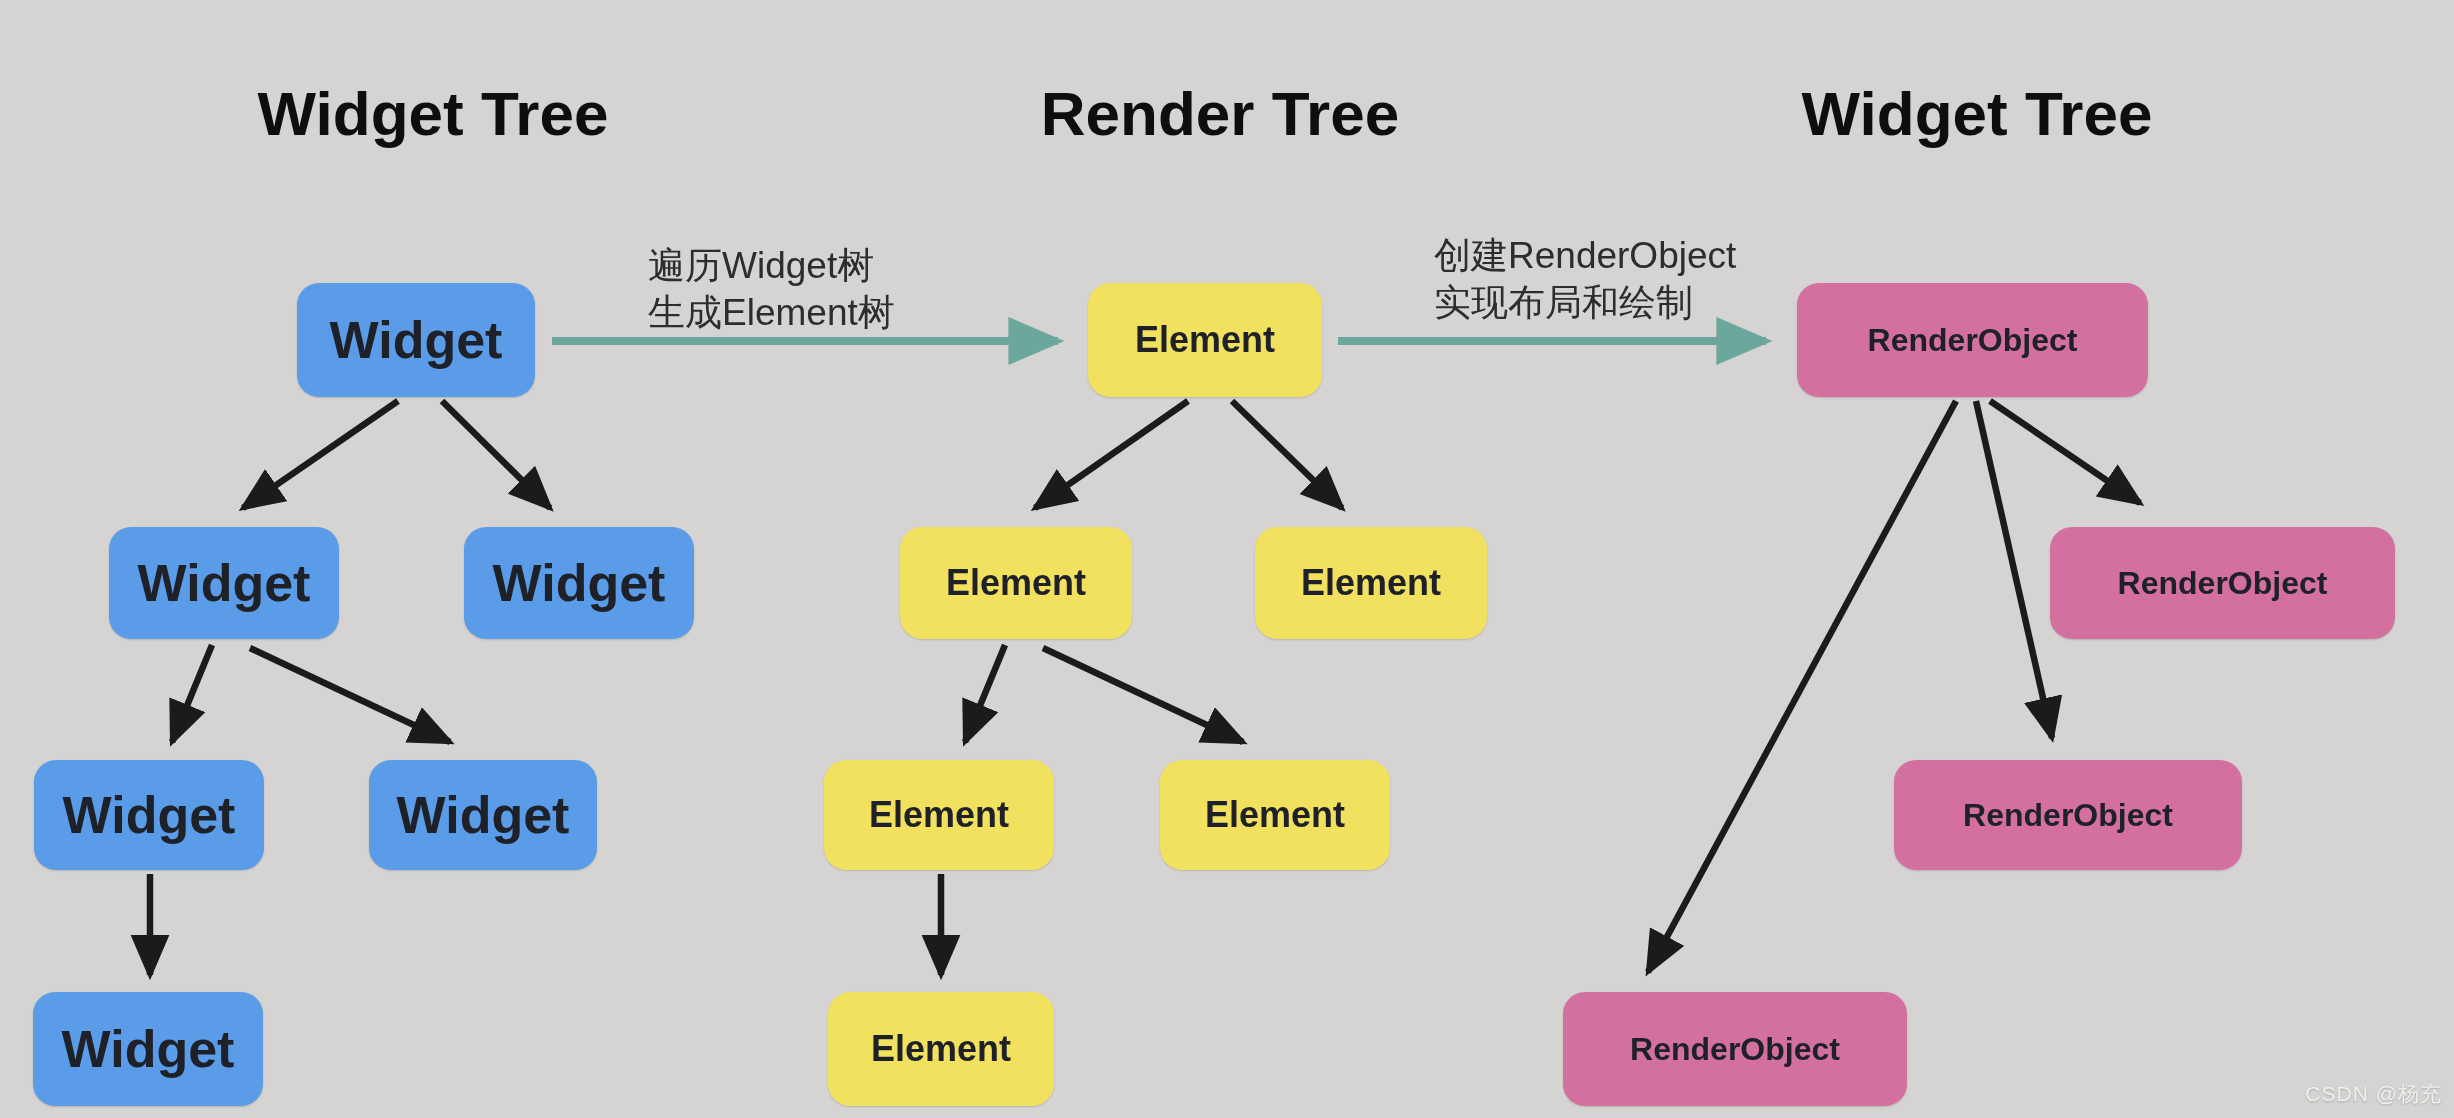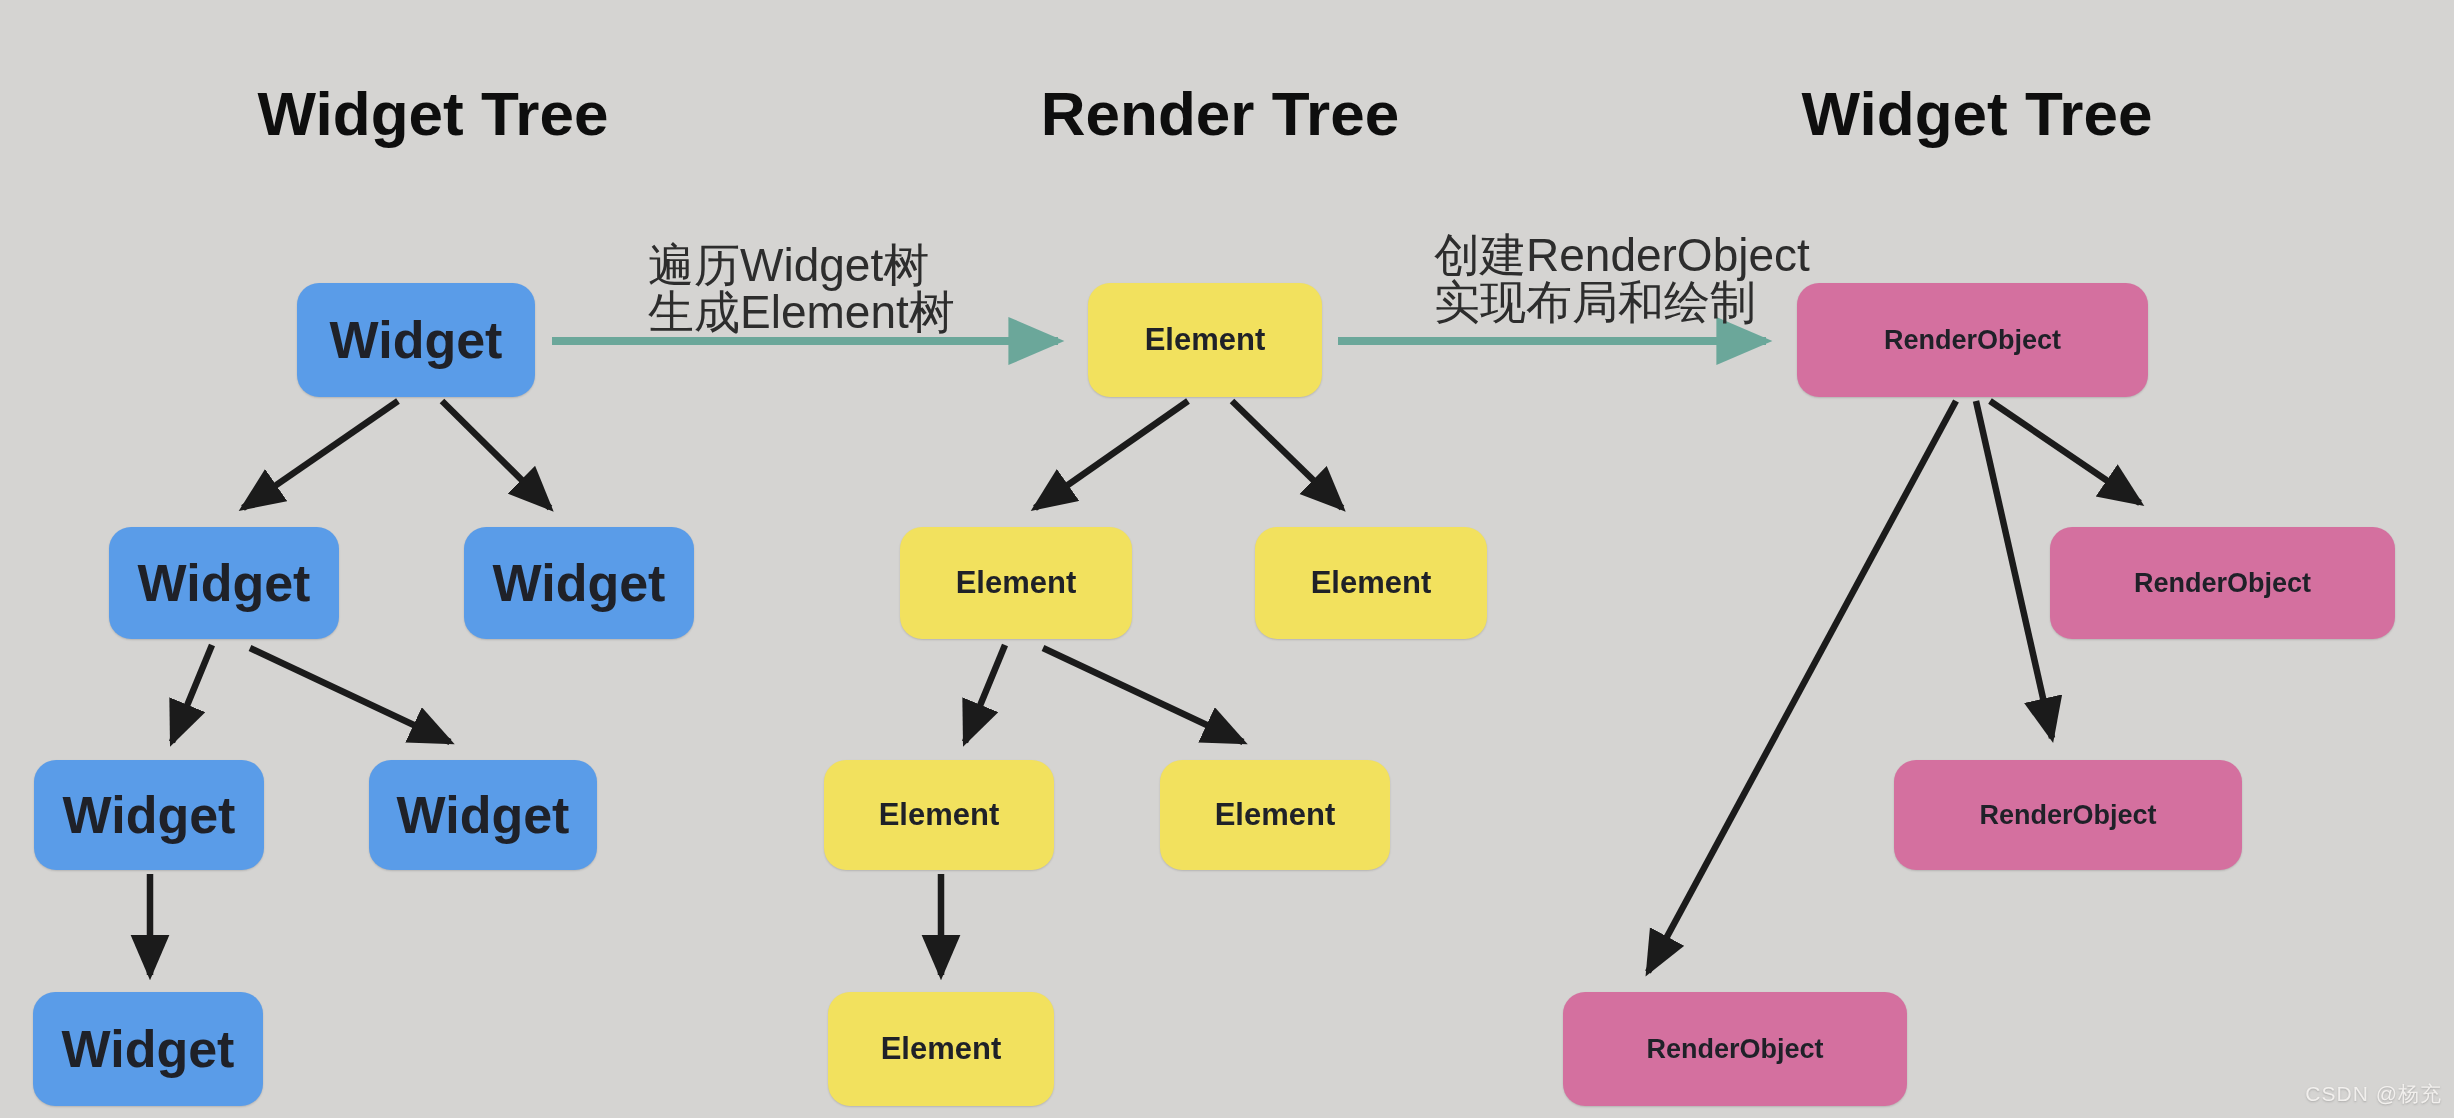--- a/index.html
+++ b/index.html
@@ -17,25 +17,25 @@
   }
   .node{
     position:absolute;
     border-radius:22px;
     display:flex;align-items:center;justify-content:center;
     font-weight:700;color:#1f2128;
     box-shadow:0 1px 2px rgba(0,0,0,0.15);
     white-space:nowrap;
   }
   .node.widget{background:#5a9ce8;font-size:52px;}
-  .node.element{background:#f2e15e;font-size:31px;}
-  .node.render{background:#d4709f;font-size:27px;}
+  .node.element{background:#f2e15e;font-size:36px;}
+  .node.render{background:#d4709f;font-size:32px;}
   .flow-label{
     position:absolute;
-    font-size:46px;line-height:47px;font-weight:400;
+    font-size:37px;line-height:47px;font-weight:400;
     color:#2d2d2d;white-space:nowrap;
   }
   svg.connectors{position:absolute;left:0;top:0;}
   .watermark{
     position:absolute;right:12px;bottom:10px;
     font-size:21px;color:rgba(250,248,246,0.85);
     text-shadow:0 1px 2px rgba(120,120,120,0.45);
     letter-spacing:1px;
     margin-left:8px;
   }

